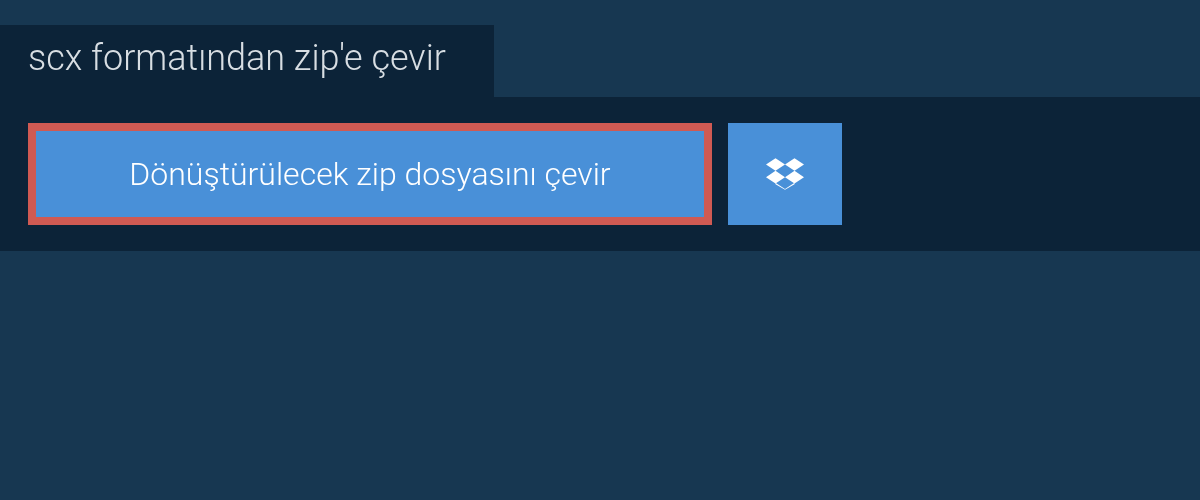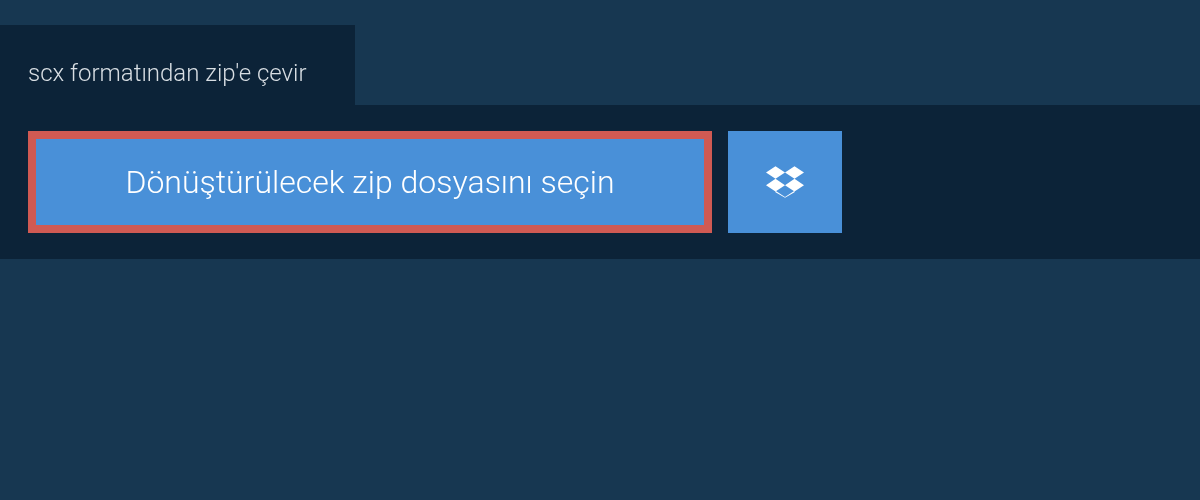--- a/index.html
+++ b/index.html
@@ -14,23 +14,23 @@
       font-family: -apple-system, BlinkMacSystemFont, "Segoe UI", Roboto, Arial, sans-serif;
       overflow: hidden;
     }
     .tab-container {
       margin-top: 25px;
     }
     .tab {
       display: inline-block;
       background-color: #0c2338;
       color: #d8dee3;
-      font-size: 24px;
+      font-size: 36px;
       font-weight: 300;
-      padding: 34px 48px 18px 28px;
+      padding: 12px 48px 18px 28px;
     }
     .content-panel {
       background-color: #0c2338;
       padding: 26px 28px;
       display: flex;
       gap: 16px;
       align-items: stretch;
     }
     .file-select-button {
       background-color: #4990d8;
@@ -63,20 +63,20 @@
 <body>
 
 <div class="tab-container">
   <div class="tab">
     <span>scx formatından zip'e çevir</span>
   </div>
 </div>
 
 <div class="content-panel">
   <div class="file-select-button">
-    <span>Dönüştürülecek zip dosyasını seçin</span>
+    <span>Dönüştürülecek zip dosyasını çevir</span>
   </div>
   <div class="dropbox-button">
     <svg class="dropbox-icon" viewBox="0 0 24 24">
       <path d="M6 2L0 6l6 4-6 4 6 4 6-4 6 4 6-4-6-4 6-4-6-4-6 4-6-4zm6 4l6 4-6 4-6-4 6-4zm-6 12.5l6 3.5 6-3.5v-1l-6 4-6-4v1z"></path>
     </svg>
   </div>
 </div>
 
 </body></html>

